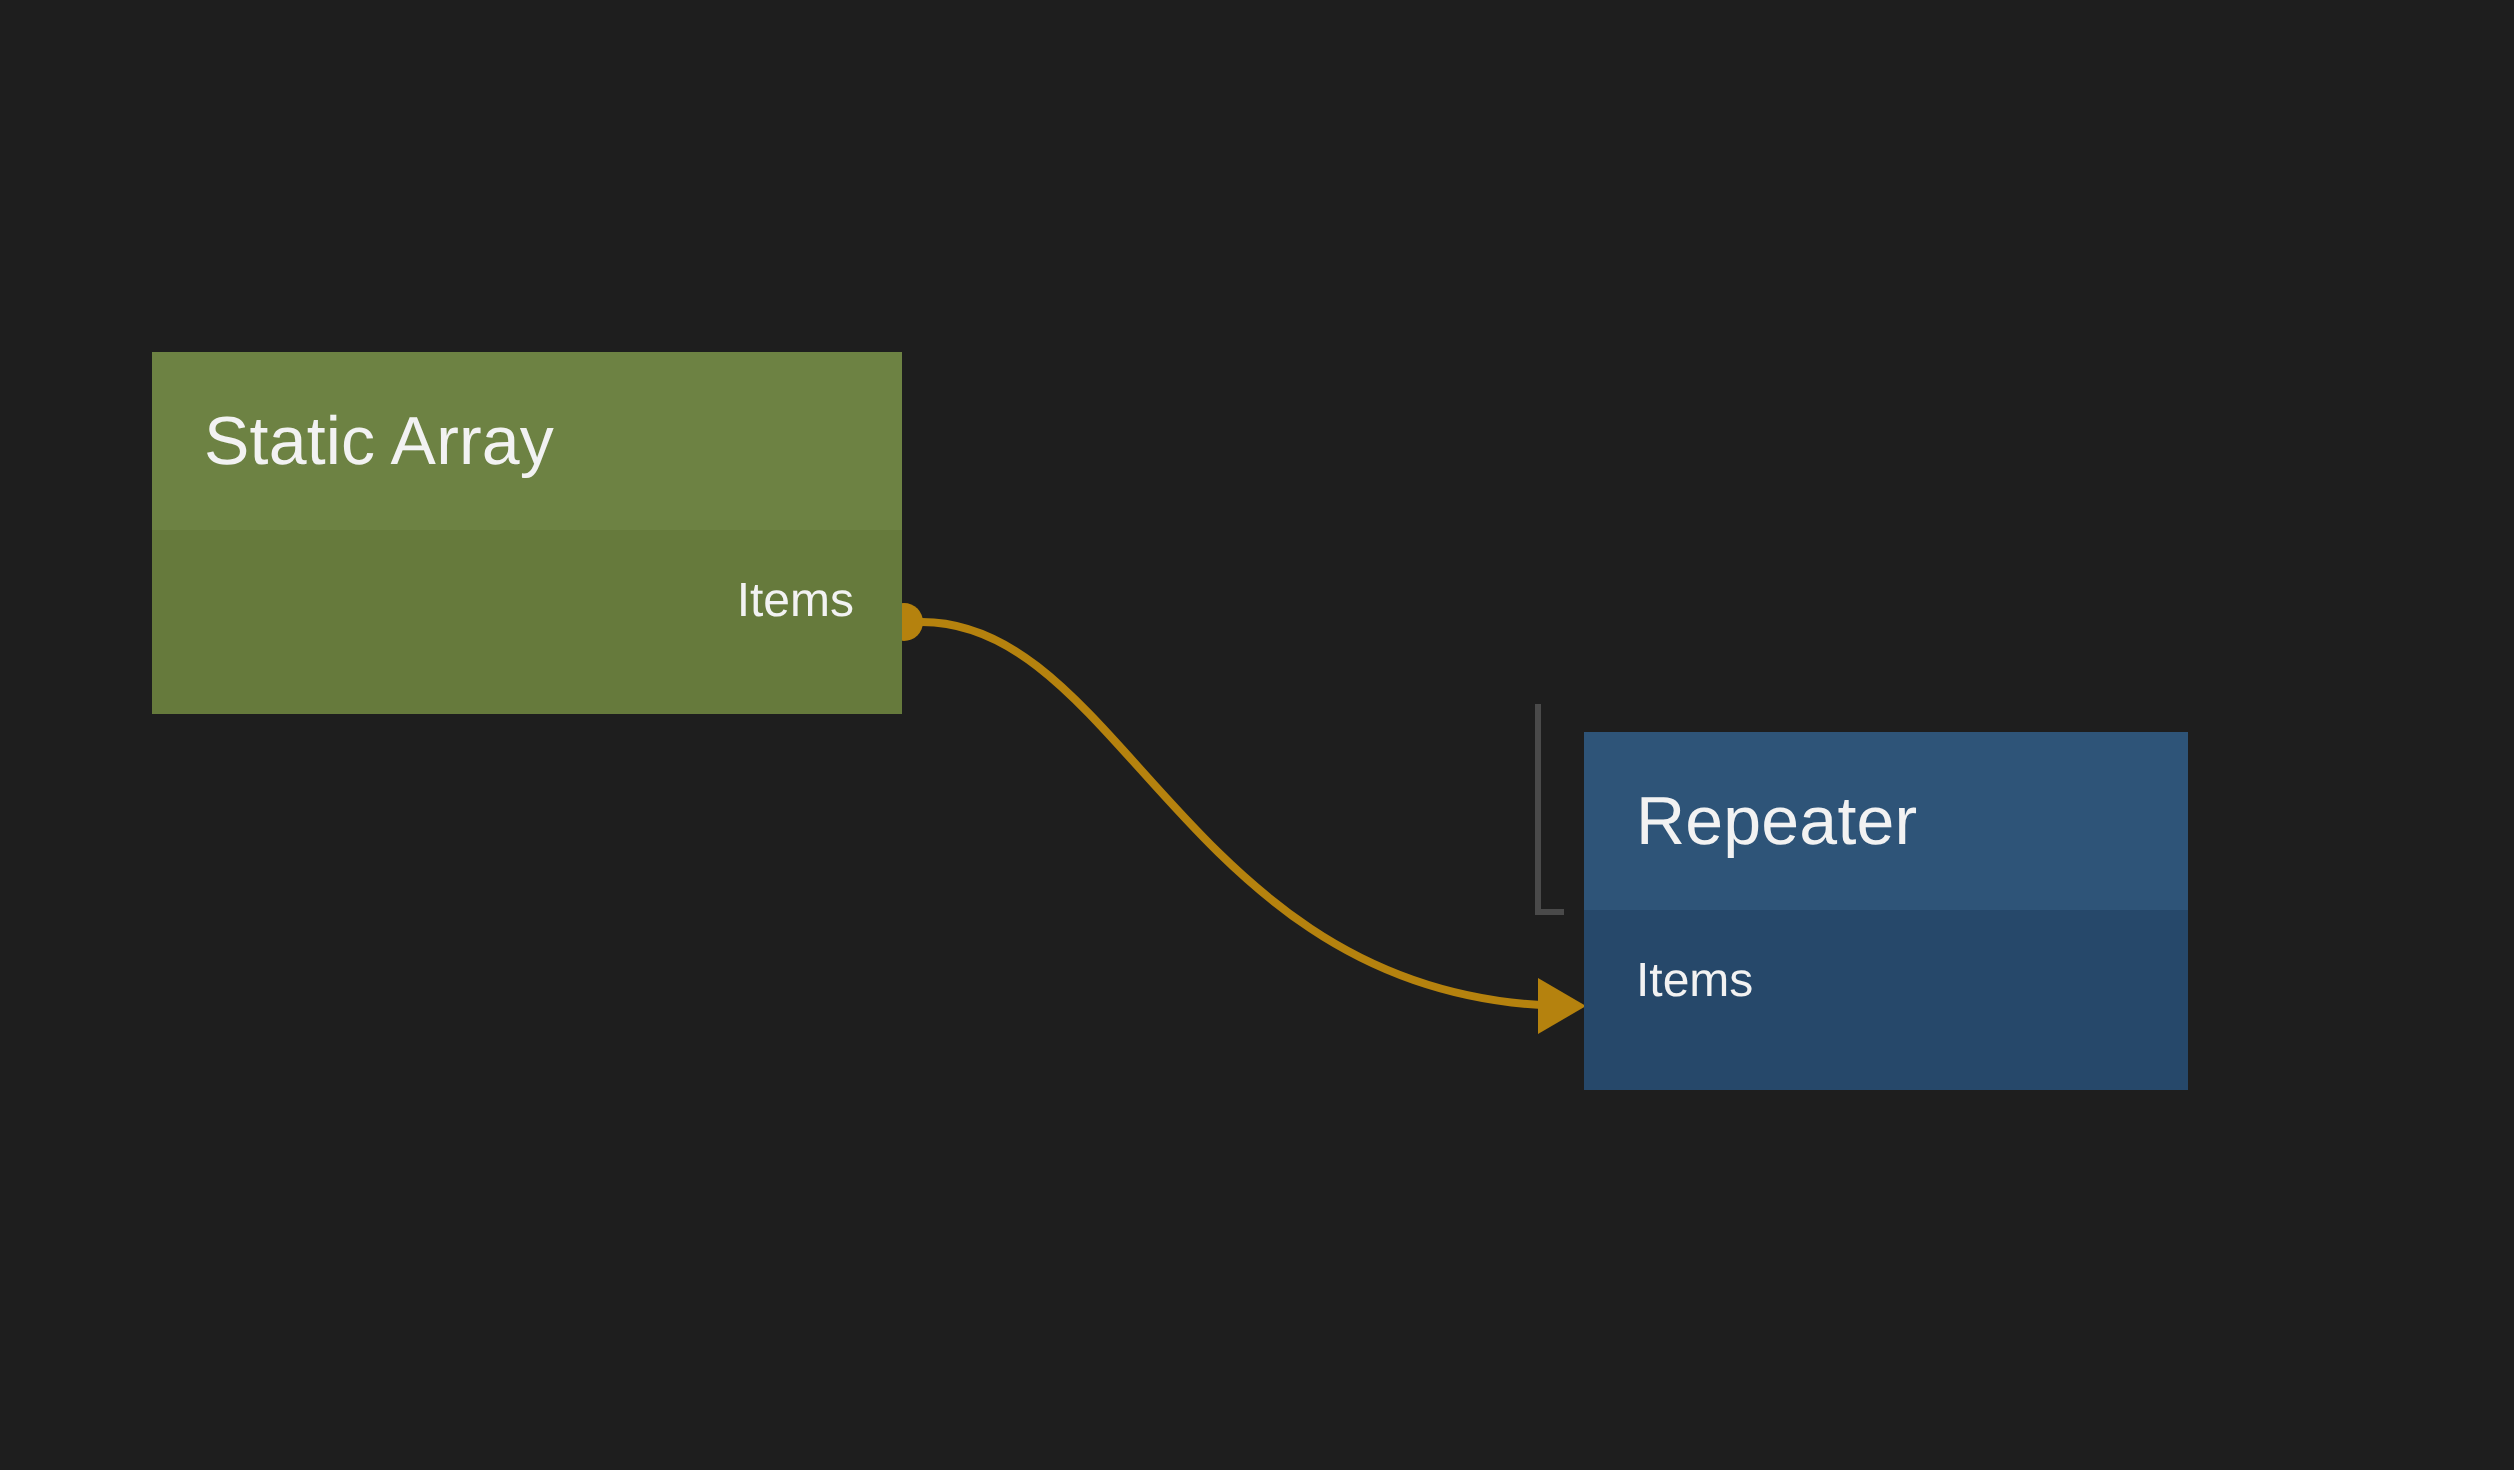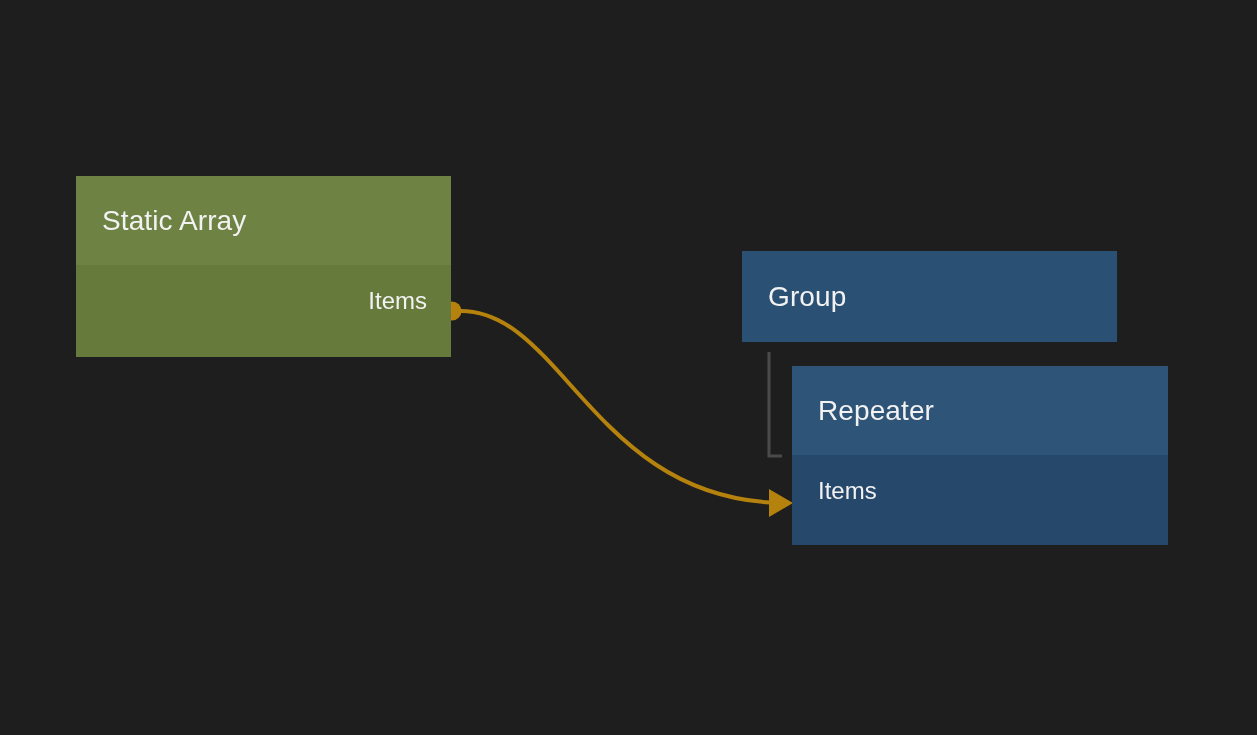--- a/index.html
+++ b/index.html
@@ -32,21 +32,21 @@
     box-sizing: border-box;
     overflow: hidden;
   }
   .node-header {
     display: flex;
     align-items: center;
     box-sizing: border-box;
   }
   .node-header-title {
     color: #f2f2f2;
-    font-size: 28px;
+    font-size: 34px;
     line-height: 1;
     letter-spacing: 0.1px;
     white-space: nowrap;
   }
   .node-body {
     box-sizing: border-box;
     position: relative;
   }
   .port-row {
     position: absolute;
@@ -92,21 +92,21 @@
   #node-group .node-header {
     height: 91px;
     background: #2a5074;
     padding-left: 26px;
   }
 
   
   #node-repeater {
     left: 792px;
     top: 366px;
-    width: 376px;
+    width: 302px;
     height: 179px;
   }
   #node-repeater .node-header {
     height: 89px;
     background: #2e5478;
     padding-left: 26px;
   }
   #node-repeater .node-body {
     height: 90px;
     background: #26486a;
@@ -136,25 +136,20 @@
     <div class="node-header">
       <span class="node-header-title">Static Array</span>
     </div>
     <div class="node-body">
       <div class="port-row out">
         <span class="port-label">Items</span>
       </div>
     </div>
   </div>
 
-  <div class="node" id="node-group">
-    <div class="node-header">
-      <span class="node-header-title">Group</span>
-    </div>
-  </div>
 
   <div class="node" id="node-repeater">
     <div class="node-header">
       <span class="node-header-title">Repeater</span>
     </div>
     <div class="node-body">
       <div class="port-row in">
         <span class="port-label">Items</span>
       </div>
     </div>

